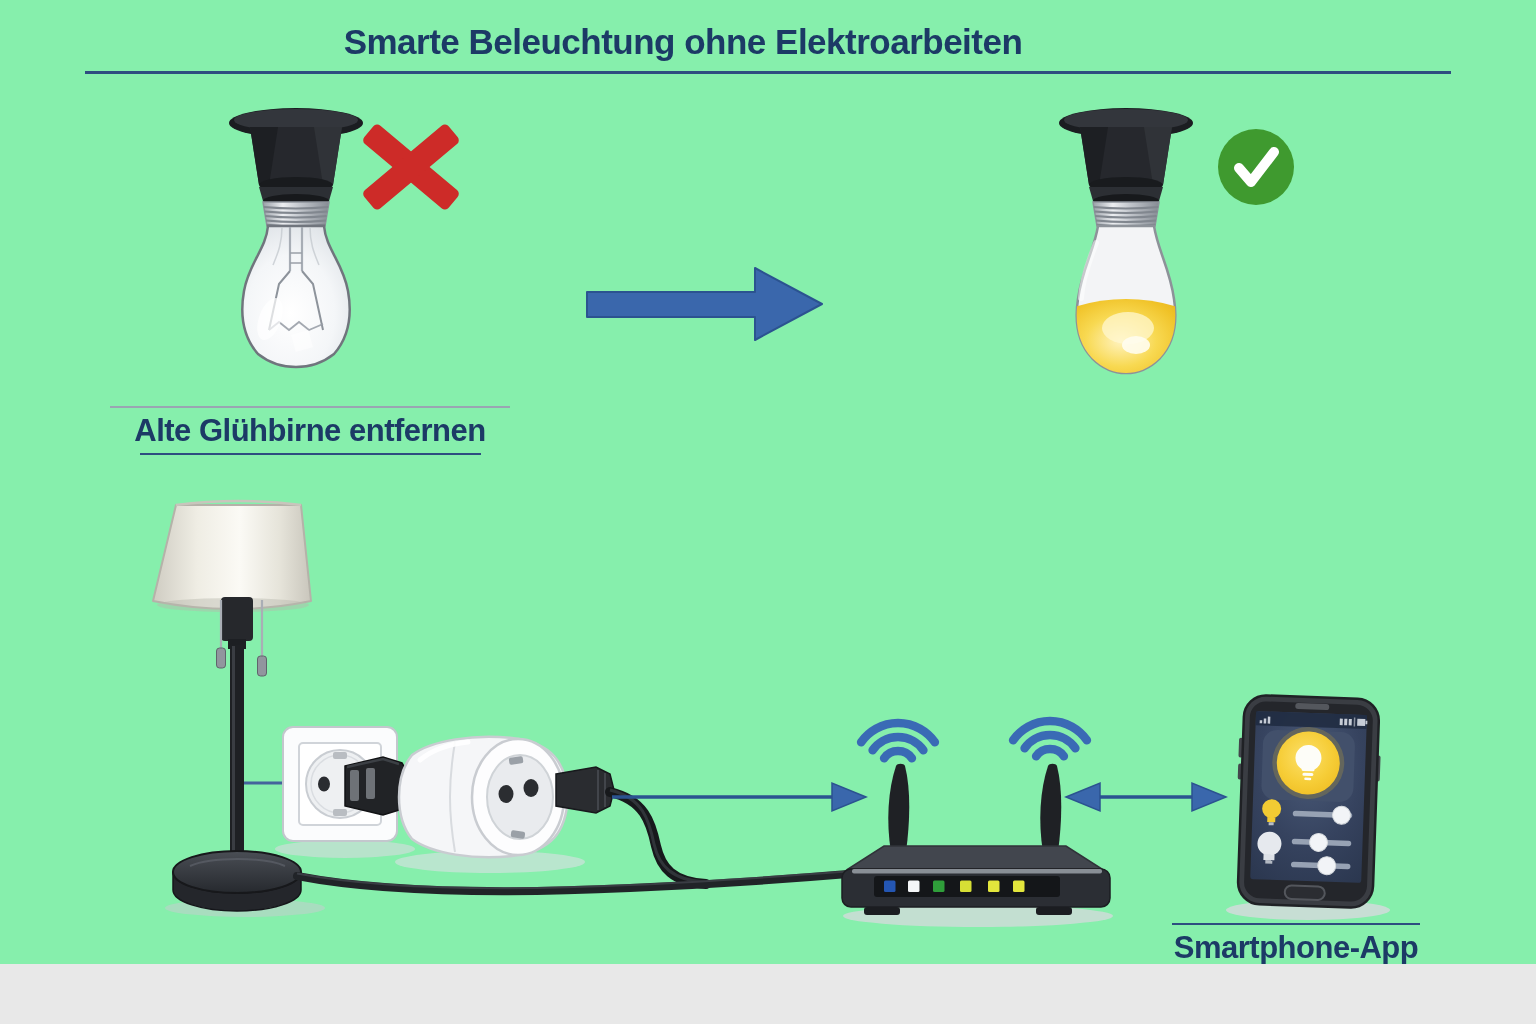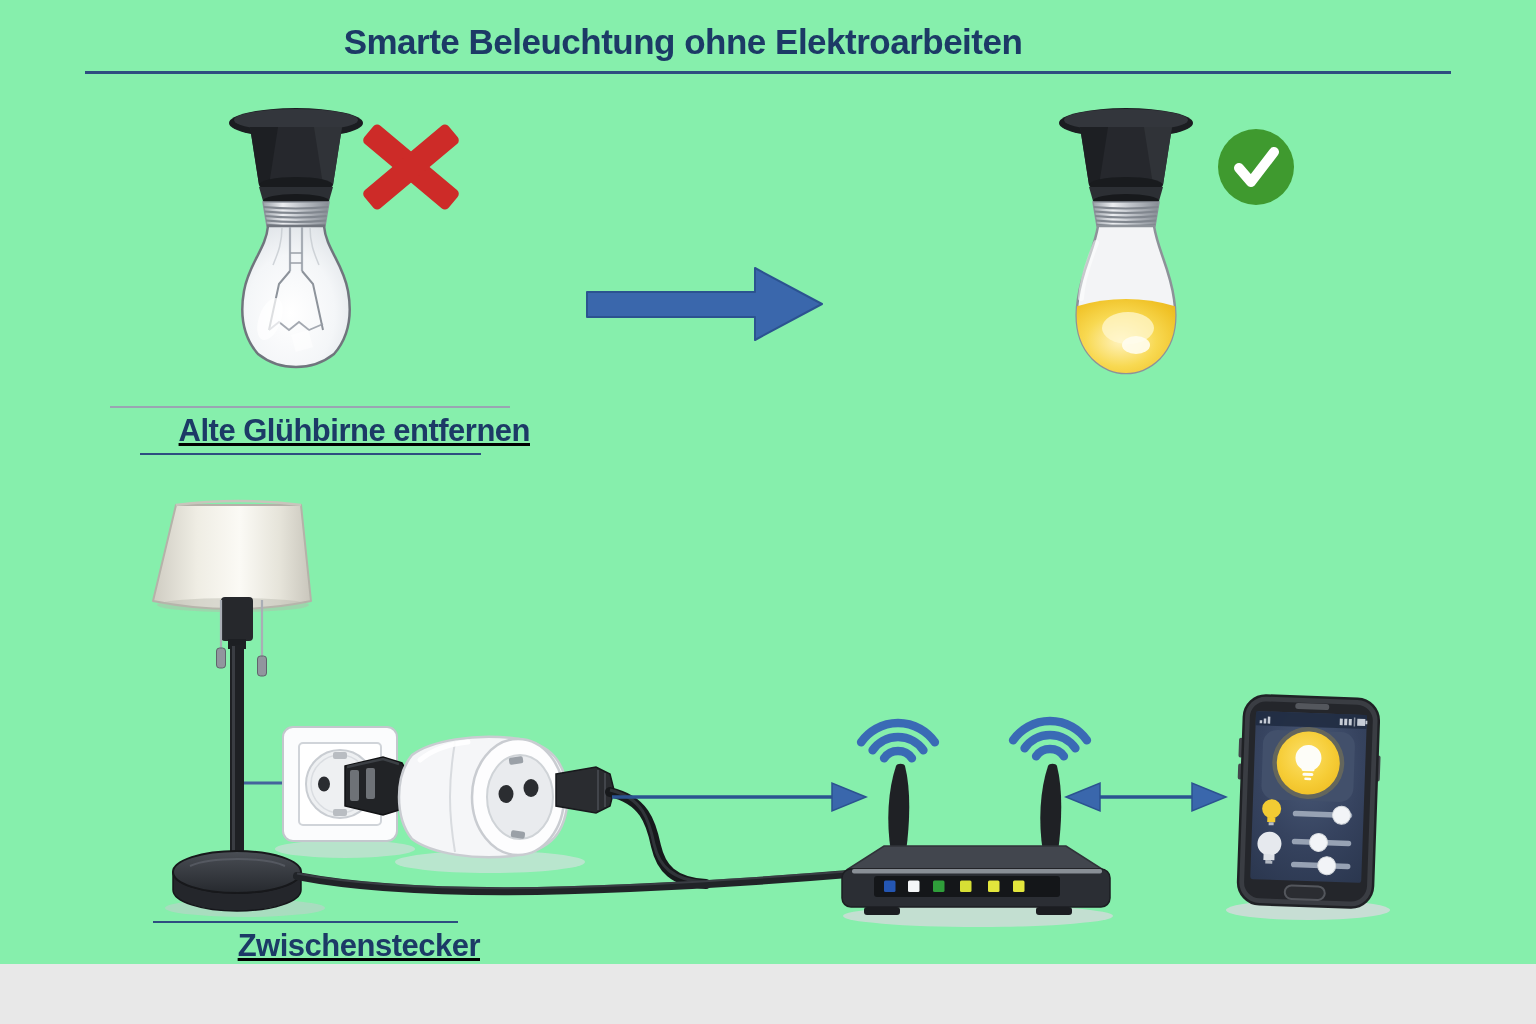--- a/index.html
+++ b/index.html
@@ -21,21 +21,21 @@
   }
   .title{
     position:absolute;left:283px;top:22px;width:800px;
     text-align:center;font-size:35px;font-weight:700;letter-spacing:-0.5px;
     color:var(--navy-text);line-height:40px;
   }
   .title-rule{
     position:absolute;left:85px;top:71px;width:1366px;height:3px;
     background:var(--line-navy);
   }
-  .caption{position:absolute;text-align:right;text-decoration:underline;}
+  .caption{position:absolute;text-align:center;}
   .caption .rule{height:2px;margin:0 auto;}
   .caption .rule.gray{background:var(--line-gray);}
   .caption .rule.navy{background:var(--line-navy);}
   .caption .txt{
     font-size:31px;font-weight:600;color:var(--navy-text);
     letter-spacing:-0.5px;line-height:40px;padding:3px 0 2px;
   }
   svg{position:absolute;left:0;top:0;}
   .fill-arrow{fill:var(--arrow-blue);stroke:var(--arrow-dark);}
   .stroke-arrow{stroke:var(--arrow-dark);}
@@ -309,21 +309,21 @@
     </g>
   </svg>
 
   <div class="caption" style="left:90px;top:406px;width:440px;">
     <div class="rule gray" style="width:400px;"></div>
     <div class="txt">Alte Glühbirne entfernen</div>
     <div class="rule navy" style="width:341px;"></div>
   </div>
 
 
-  <div class="caption" style="left:130px;top:921px;width:350px;">
-    <div class="rule navy" style="width:305px;"></div>
-    <div class="txt">Zwischenstecker</div>
-    <div class="rule navy" style="width:254px;"></div>
+
+
+  <div class="caption" style="left:1157px;top:923px;width:278px;">
+    <div class="rule navy" style="width:248px;"></div>
+    <div class="txt">Smartphone-App</div>
+    <div class="rule navy" style="width:237px;"></div>
   </div>
 
-
-
 </div>
 
 </body></html>

